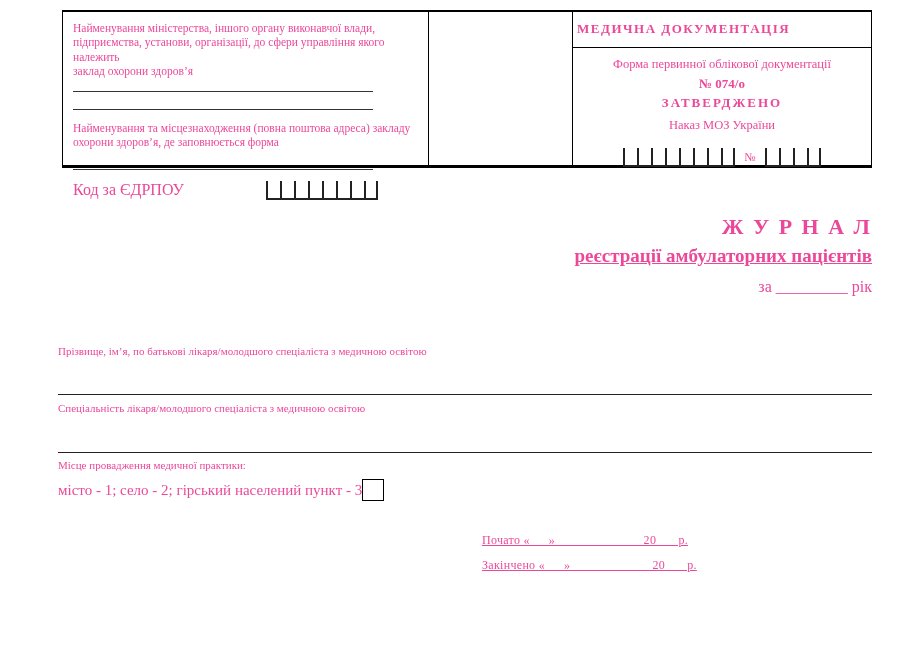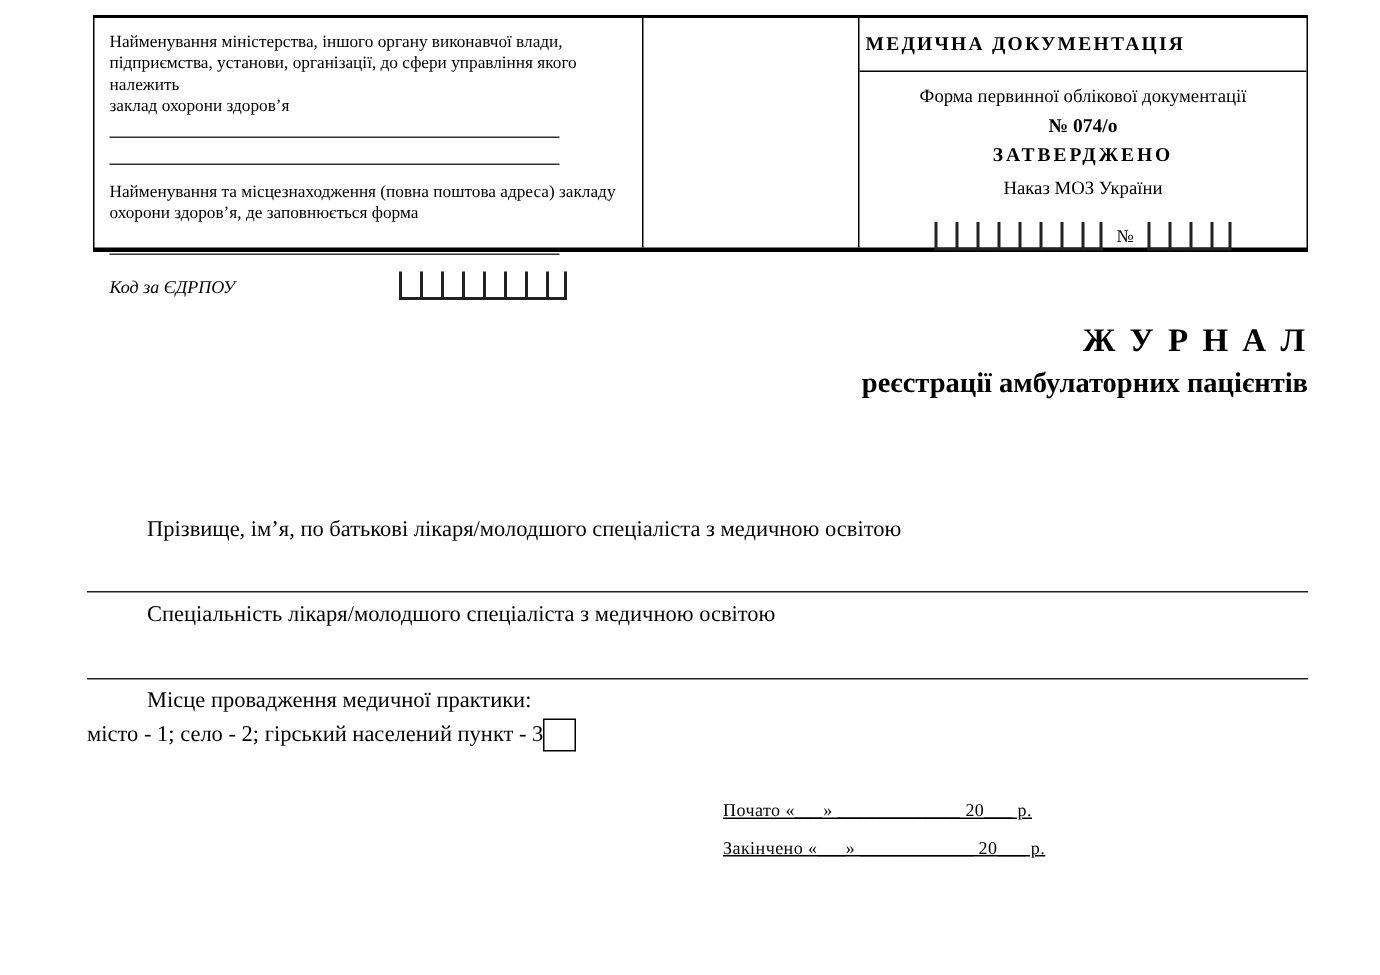--- a/index.html
+++ b/index.html
@@ -1,19 +1,19 @@
 <!DOCTYPE html>
 <html><head>
 <meta charset="utf-8">
 <style>
   * { margin:0; padding:0; box-sizing:border-box; }
   html,body { background:#ffffff; }
   .page {
     position:relative; width:920px; height:650px; background:#fff;
-    font-family:"Liberation Serif", serif; color:#000000; overflow:hidden;
+    font-family:"Liberation Serif", serif; color:#ec4899; overflow:hidden;
   }
 
   
   .header-box {
     position:absolute; left:62px; top:10px; width:810px; height:158px;
     border:1px solid #000; border-top-width:2px; border-bottom:3px solid #000;
     display:flex;
   }
   .col-left {
     width:366px; border-right:1px solid #000;
@@ -26,21 +26,21 @@
   .blank-line { width:300px; border-bottom:1px solid #333; height:0; }
   .bl-1 { margin-top:13px; }
   .bl-2 { margin-top:17px; }
   .par-2 { margin-top:11px; }
   .bl-3 { margin-top:19px; }
 
   .edrpou-row {
     margin-top:11px; display:flex; align-items:flex-end;
     justify-content:space-between; padding-right:40px;
   }
-  .edrpou-row .lbl { font-size:12px; padding-bottom:1px;font-style:italic; }
+  .edrpou-row .lbl { font-size:16px; padding-bottom:1px; }
 
   .comb { display:flex; }
   .comb .cell {
     width:14px; height:19px;
     border-left:2px solid #222; border-bottom:2px solid #222;
   }
   .comb .cell:last-child { border-right:2px solid #222; }
 
   .med-doc {
     border-bottom:1px solid #000; text-align:left;
@@ -53,25 +53,25 @@
   .order-label  { margin-top:7px; }
   .strips-row {
     margin-top:15px; display:flex; align-items:flex-end;
     justify-content:center; gap:9px; font-size:12px;
   }
   .strips-row .num-sign { padding-bottom:2px; }
 
   
   .title-block { position:absolute; left:58px; right:48px; top:214px; text-align:right; }
   .title-main  { font-size:22px; font-weight:bold; letter-spacing:2px; }
-  .title-sub   { font-size:19px; font-weight:bold; margin-top:5px; }
+  .title-sub   { font-size:19px; font-weight:bold; margin-top:5px;text-decoration:underline; }
   .title-year  { font-size:16px; margin-top:11px; }
 
   
-  .field-label { position:absolute; left:58px; font-size:15px;margin-left:40px; }
+  .field-label { position:absolute; left:58px; font-size:11px; }
   .f-doctor    { top:345px; }
   .f-specialty { top:402px; }
   .f-place     { top:459px; }
   .rule { position:absolute; left:58px; right:48px; border-bottom:1px solid #222; height:0; }
   .rule-1 { top:394px; }
   .rule-2 { top:452px; }
 
   .place-options-row {
     position:absolute; left:58px; top:479px;
     display:flex; align-items:center; font-size:15px;
@@ -144,20 +144,21 @@
               <span class="cell"></span>
             </span>
         </div>
       </div>
     </div>
   </div>
 
   <div class="title-block">
     <div class="title-main">Ж У Р Н А Л</div>
     <div class="title-sub">реєстрації амбулаторних пацієнтів</div>
+    <div class="title-year">за _________ рік</div>
   </div>
 
   <div class="field-label f-doctor">Прізвище, імʼя, по батькові лікаря/молодшого спеціаліста з медичною освітою</div>
   <div class="rule rule-1"></div>
 
   <div class="field-label f-specialty">Спеціальність лікаря/молодшого спеціаліста з медичною освітою</div>
   <div class="rule rule-2"></div>
 
   <div class="field-label f-place">Місце провадження медичної практики:</div>
   <div class="place-options-row">

